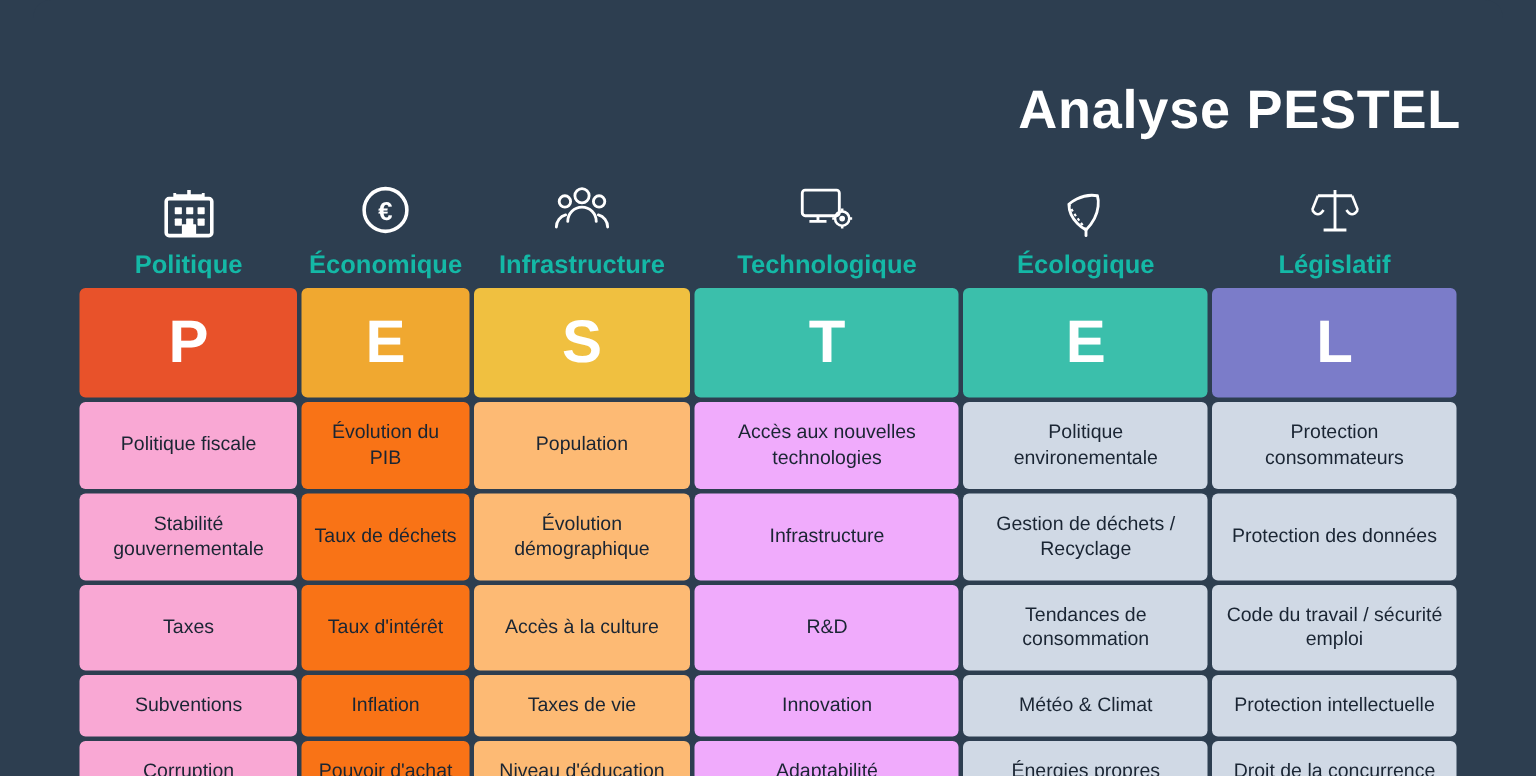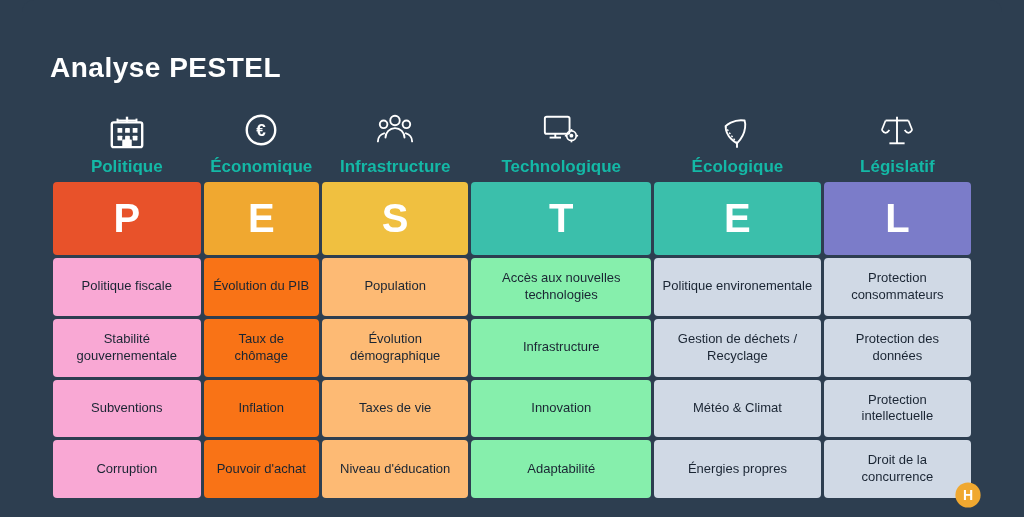--- a/index.html
+++ b/index.html
@@ -12,23 +12,23 @@
       font-family: 'Segoe UI', Arial, sans-serif;
     }
     .card {
       background: #2d3e50;
       width: 980px;
       padding: 24px 28px 28px 28px;
       border-radius: 12px;
       position: relative;
     }
     .main-title {
-      text-align: left;
+      text-align: right;
       color: #ffffff;
-      font-size: 28px;
+      font-size: 36px;
       font-weight: 800;
       margin-bottom: 20px;
       letter-spacing: 0.5px;
       margin-top: 28px;
     }
     .table-wrapper {
       width: 100%;
     }
     table {
       width: 100%;
@@ -78,21 +78,21 @@
       font-weight: 500;
       color: #1a2533;
       padding: 12px 8px;
       border-radius: 4px;
       line-height: 1.3;
       vertical-align: middle;
     }
     .data-row td:nth-child(1) { background: #f9a8d4; }
     .data-row td:nth-child(2) { background: #f97316; }
     .data-row td:nth-child(3) { background: #fdba74; }
-    .data-row td:nth-child(4) { background: #86efac; }
+    .data-row td:nth-child(4) { background: #f0abfc; }
     .data-row td:nth-child(5) { background: #d0d9e5; }
     .data-row td:nth-child(6) { background: #d0d9e5; }
 
     .hubspot-logo {
       position: absolute;
       bottom: 14px;
       right: 20px;
       color: #f0a830;
       font-size: 22px;
       font-weight: 900;
@@ -219,25 +219,33 @@
       <tr class="data-row">
             <td>Politique fiscale</td>
             <td>Évolution du PIB</td>
             <td>Population</td>
             <td>Accès aux nouvelles technologies</td>
             <td>Politique environementale</td>
             <td>Protection consommateurs</td>
           </tr>
           <tr class="data-row">
             <td>Stabilité gouvernementale</td>
-            <td>Taux de chômage</td>
+            <td>Taux de déchets</td>
             <td>Évolution démographique</td>
             <td>Infrastructure</td>
             <td>Gestion de déchets / Recyclage</td>
             <td>Protection des données</td>
+          </tr>
+          <tr class="data-row">
+            <td>Taxes</td>
+            <td>Taux d'intérêt</td>
+            <td>Accès à la culture</td>
+            <td>R&amp;D</td>
+            <td>Tendances de consommation</td>
+            <td>Code du travail / sécurité emploi</td>
           </tr>
           <tr class="data-row">
             <td>Subventions</td>
             <td>Inflation</td>
             <td>Taxes de vie</td>
             <td>Innovation</td>
             <td>Météo &amp; Climat</td>
             <td>Protection intellectuelle</td>
           </tr>
           <tr class="data-row">

